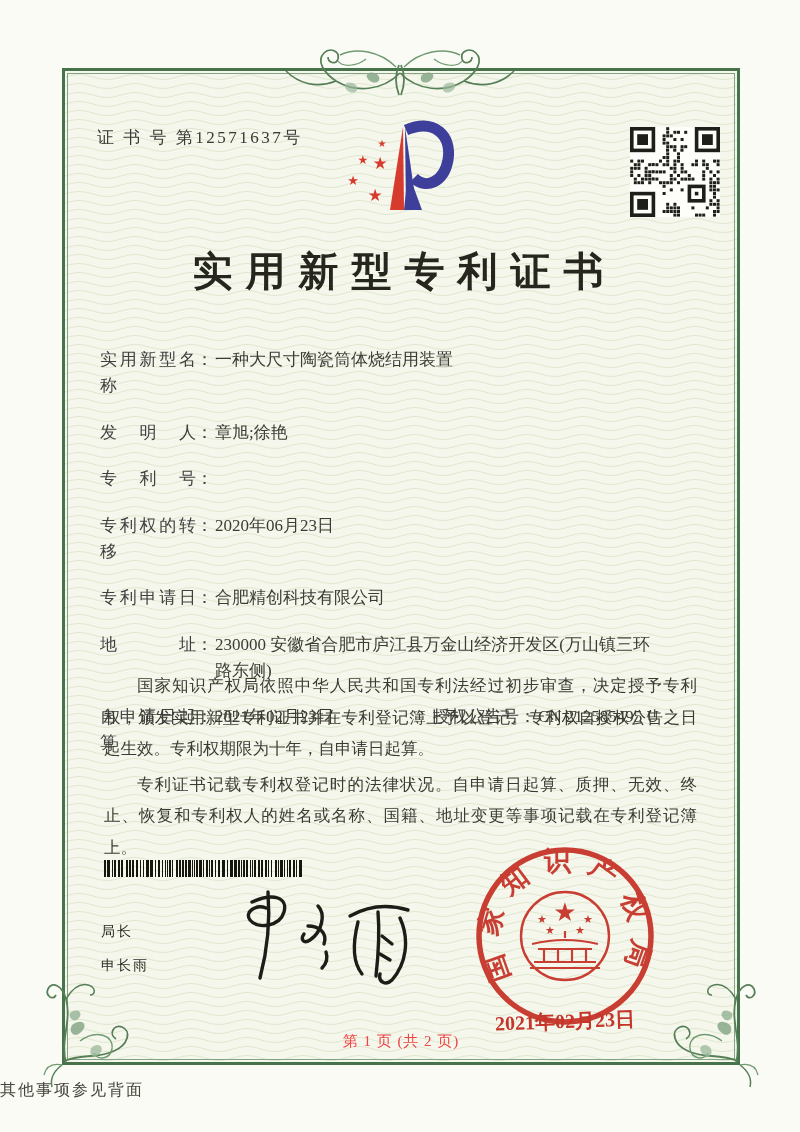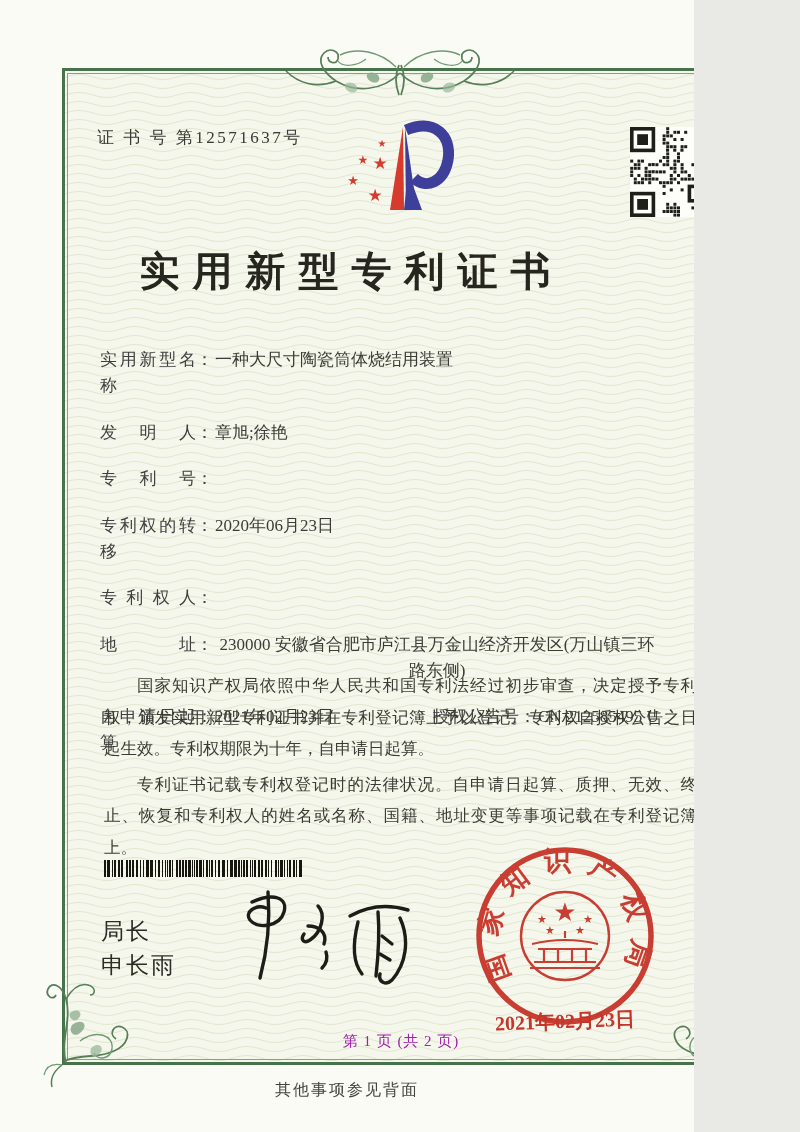--- a/index.html
+++ b/index.html
@@ -1,45 +1,45 @@
 <!DOCTYPE html>
 <html><head>
 <meta charset="utf-8">
 <style>
   html,body{margin:0;padding:0;background:#e9e9e5;}
-  .page{position:relative;width:694px;height:1132px;background:#fbfbf5;overflow:hidden;
+  .page{position:relative;width:800px;height:1132px;background:#fbfbf5;overflow:hidden;
         font-family:"Liberation Serif","DejaVu Serif",serif;color:#33332e;}
   .frame-bg{position:absolute;left:65px;top:71px;width:672px;height:991px;background:#f6f7ec;z-index:0;}
   .waves{position:absolute;left:65px;top:71px;z-index:1;}
   .frame{position:absolute;left:62px;top:68px;width:672px;height:991px;border:3px solid #46734c;z-index:2;pointer-events:none;}
   .frame::before{content:"";position:absolute;inset:2px;border:1px solid #83a385;}
   .ornaments{position:absolute;left:0;top:0;z-index:2;pointer-events:none;}
   .cert-number{position:absolute;left:97px;top:126px;font-size:17px;letter-spacing:2.5px;color:#3a3a34;z-index:3;}
   .logo{position:absolute;left:340px;top:114px;z-index:3;}
   .qr{position:absolute;left:630px;top:127px;z-index:3;}
   .title{position:absolute;left:0;right:0;top:244px;text-align:center;font-size:40px;font-weight:700;
          letter-spacing:13px;padding-left:9px;color:#26261f;z-index:3;}
   .fields{position:absolute;left:100px;top:347px;width:612px;font-size:17px;z-index:3;}
   .frow{display:flex;margin-bottom:20.5px;line-height:26px;align-items:flex-start;}
   .flabel{display:inline-block;width:96px;text-align:justify;text-align-last:justify;flex:none;color:#404040;}
   .fcolon{flex:none;margin-right:2px;color:#3c3c36;}
   .fvalue{color:#3c3c36;}
-  .addr-value{max-width:444px;text-align:center;}
+  .addr-value{max-width:444px;}
   .g2{width:86px;margin-left:99px;}
   .paras{position:absolute;left:100px;top:666px;width:601px;font-size:16.5px;line-height:31.5px;
          text-align:justify;color:#3b3b33;z-index:3;}
   .paras p{margin:4px;text-indent:2em;}
   .barcode{position:absolute;left:104px;top:860px;z-index:3;}
   .signer{position:absolute;left:101px;top:914px;z-index:4;font-family:"Liberation Sans","DejaVu Sans",sans-serif;
-          font-size:23px;color:#2c2c26;line-height:34px;letter-spacing:2px;}
+          font-size:14px;color:#2c2c26;line-height:34px;letter-spacing:2px;}
   .signature{position:absolute;left:222px;top:886px;z-index:4;}
   .seal{position:absolute;left:470px;top:843px;z-index:4;opacity:.95;}
   .page-info{position:absolute;left:62px;width:678px;top:1032px;text-align:center;font-size:15px;
-             letter-spacing:1px;color:#a21caf;z-index:3;}
-  .back-note{position:absolute;left:0;right:0;top:1080px;text-align:center;font-size:16px;
+             letter-spacing:1px;color:#ef4444;z-index:3;}
+  .back-note{position:absolute;left:0;right:0;top:1080px;font-size:16px;
              letter-spacing:2px;color:#44443c;z-index:3;}
 </style>
 </head>
 <body>
 
 <div class="page">
 
   <div class="frame-bg"></div>
 
   <svg class="waves" width="672" height="991">
@@ -380,22 +380,23 @@
     <div class="frow">
       <span class="flabel">专利号</span>
         <span class="fcolon">：</span>
     </div>
     <div class="frow">
       <span class="flabel">专利权的转移</span>
         <span class="fcolon">：</span>
       <span class="fvalue">2020年06月23日</span>
     </div>
     <div class="frow">
-      <span class="flabel">专利权人</span>
-        <span class="fcolon">：</span>
+      <span class="flabel">专利申请日</span>
+        <span class="fcolon">：</span>
+      <span class="fvalue">合肥精创科技有限公司</span>
     </div>
     <div class="frow">
       <span class="flabel">地址</span>
         <span class="fcolon">：</span>
       <span class="fvalue addr-value">230000 安徽省合肥市庐江县万金山经济开发区(万山镇三环路东侧)</span>
     </div>
     <div class="frow">
       <span class="flabel">自申请日起算</span>
         <span class="fcolon">：</span>
       <span class="fvalue">2021年02月23日</span>

